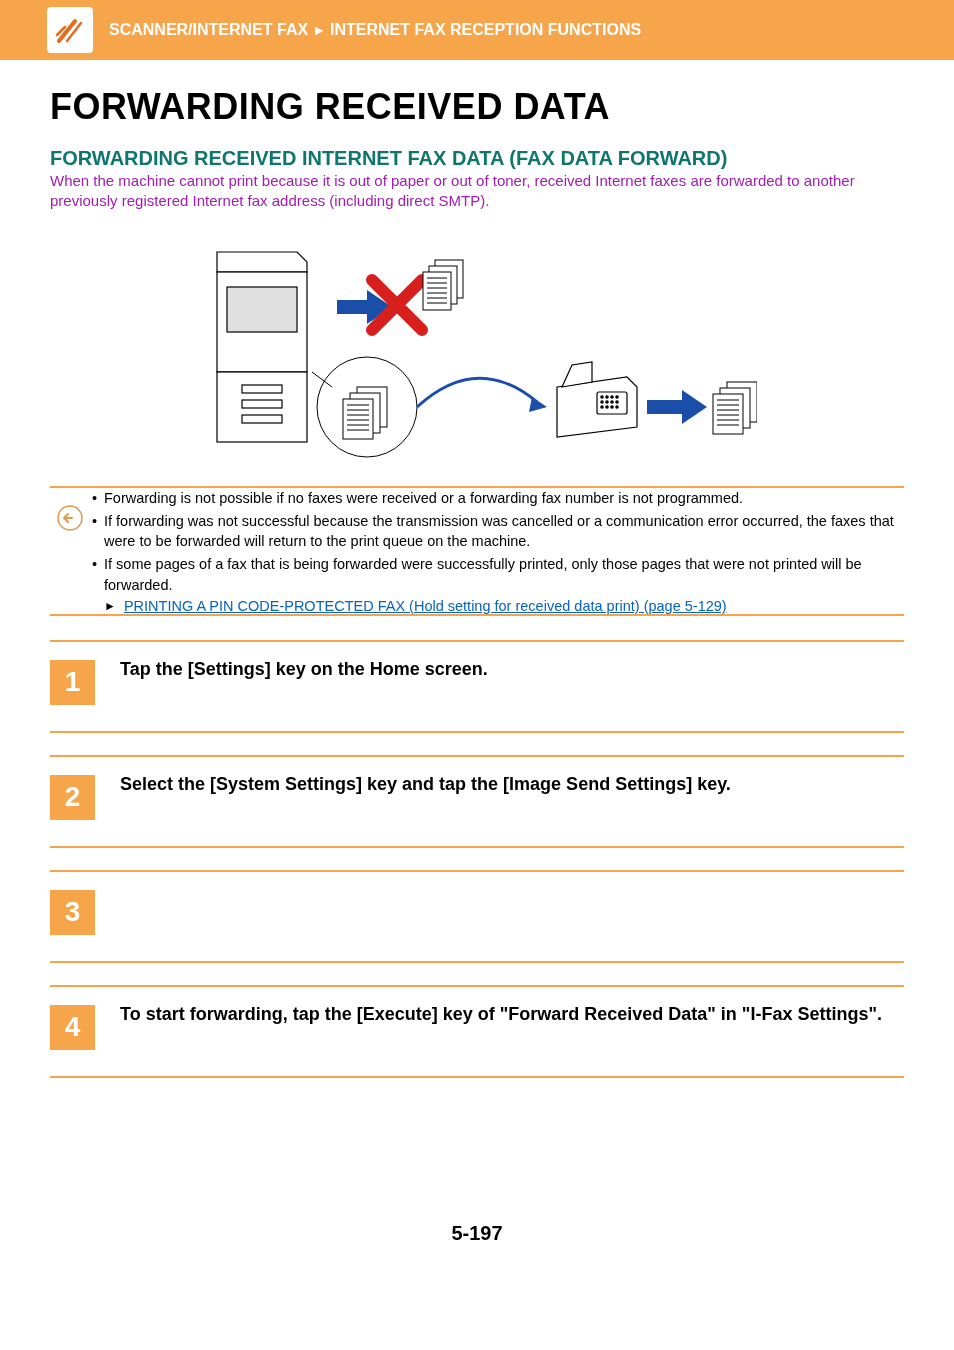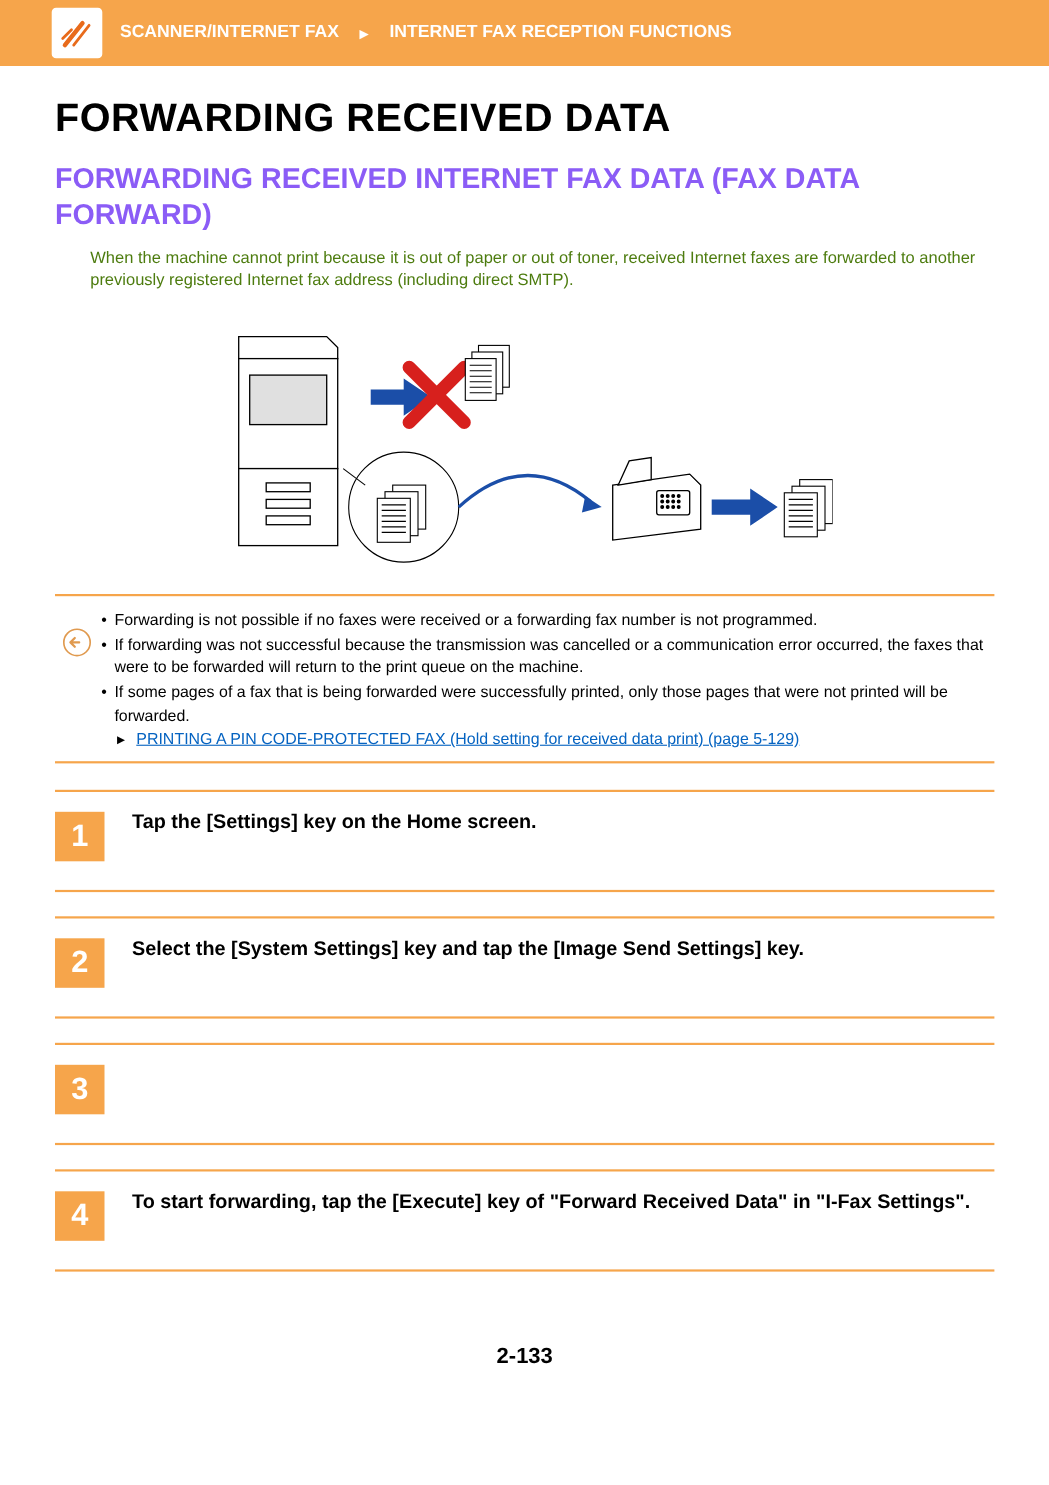--- a/index.html
+++ b/index.html
@@ -27,58 +27,56 @@
       display: flex;
       align-items: center;
       justify-content: center;
     }
     .breadcrumb {
       color: #fff;
       font-weight: bold;
       font-size: 16px;
       display: flex;
       align-items: center;
-      gap: 16px;
+      gap: 4px;
     }
     .breadcrumb-caret {
       font-size: 14px;
     }
     .content {
       padding: 26px 50px 0 50px;
       border-radius: 12px;
     }
     .main-title {
       font-size: 36px;
       font-weight: bold;
       letter-spacing: 0.5px;
       color: #000;
       margin-bottom: 18px;
     }
     .subtitle {
-      font-size: 26px;
-      font-weight: bold;
-      color: #8b5cf6;
+      font-size: 20px;
+      font-weight: bold;
+      color: #0f766e;
       line-height: 1.25;
-      margin-bottom: 14px;
     }
     .body-text {
       font-size: 15px;
-      color: #4d7c0f;
+      color: #a21caf;
       line-height: 1.35;
-      margin-left: 32px;
     }
     .diagram {
       margin: 20px auto 24px auto;
       display: block;
       width: 560px;
     }
     .info-block {
       border-top: 2px solid #f6a54b;
       border-bottom: 2px solid #f6a54b;
-      padding: 12px 0;
+      padding: 0 0;
       display: flex;
       margin-bottom: 24px;
     }
     .info-icon {
       width: 40px;
       flex-shrink: 0;
       display: flex;
       align-items: flex-start;
       justify-content: center;
       padding-top: 16px;
@@ -289,13 +287,13 @@
   </div>
   <div class="step">
     <div class="step-num">3</div>
   </div>
   <div class="step">
     <div class="step-num">4</div>
     <div class="step-text">To start forwarding, tap the [Execute] key of "Forward Received Data" in "I-Fax Settings".</div>
   </div>
 </div>
 
-<div class="page-num">2-133</div>
+<div class="page-num">5-197</div>
 
 </body></html>

